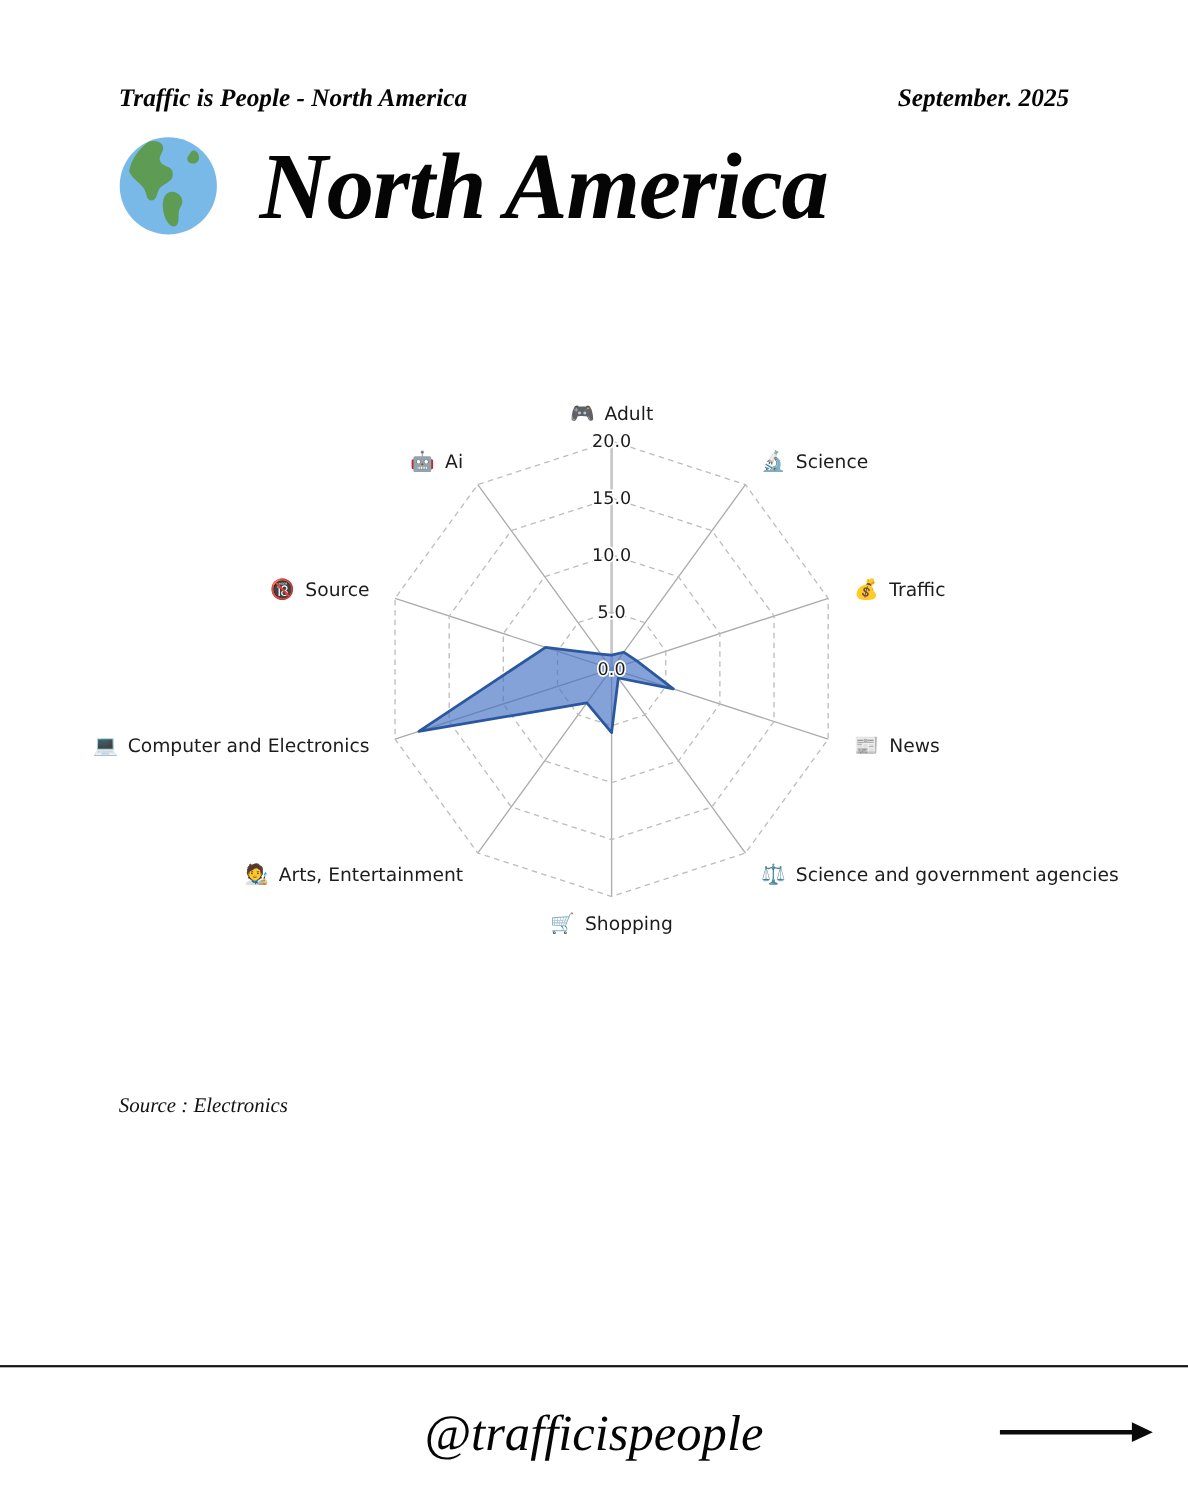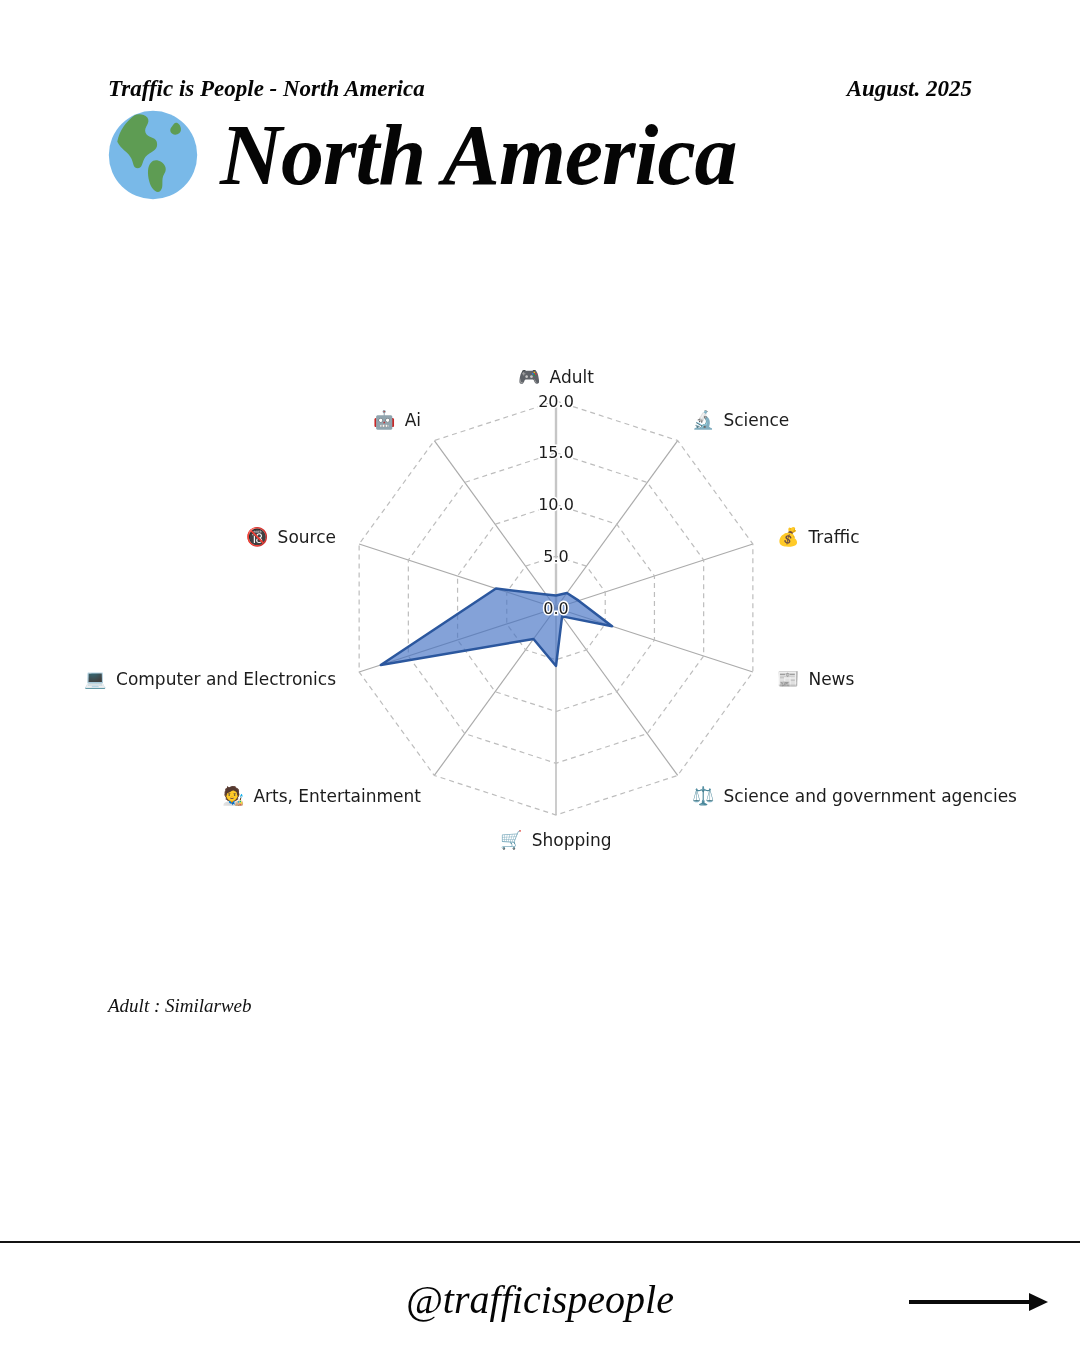--- a/index.html
+++ b/index.html
@@ -6,21 +6,21 @@
   .page{position:relative;width:1080px;height:1350px;background:#ffffff;overflow:hidden;
         font-family:"DejaVu Sans",sans-serif;color:#1a1a1a;}
   
   .masthead{position:absolute;left:108px;right:108px;top:76px;display:flex;
             justify-content:space-between;align-items:baseline;
             font-family:"Liberation Serif",serif;font-style:italic;font-weight:bold;
             font-size:23px;color:#050505;}
   
   .title-row{position:absolute;left:106px;top:108px;display:flex;align-items:center;gap:20px;}
   .globe{width:94px;height:94px;flex:0 0 auto;}
-  .page-title{margin:0;font-family:"Liberation Serif",serif;font-style:italic;font-weight:bold;
+  .page-title{margin:16px;font-family:"Liberation Serif",serif;font-style:italic;font-weight:bold;
               font-size:86px;line-height:1.05;color:#050505;letter-spacing:-1px;text-align:center;}
   
   .chart-svg{position:absolute;left:0;top:0;}
   .cat{position:absolute;display:flex;align-items:center;gap:9px;white-space:nowrap;
        font-size:17px;color:#1c1c1c;}
   .cat .emoji{font-size:18px;line-height:1;}
   .anchor-c{transform:translate(-50%,-50%);}
   .anchor-l{transform:translate(0,-50%);}
   .anchor-r{transform:translate(-100%,-50%);}
   .cat-0{left:556px;top:377px;}
@@ -31,34 +31,34 @@
   .cat-5{left:556px;top:840px;}
   .cat-6{left:421px;top:796px;}
   .cat-7{left:336px;top:679px;}
   .cat-8{left:336px;top:537px;}
   .cat-9{left:421px;top:420px;}
   
   .source{position:absolute;left:108px;top:976px;font-family:"Liberation Serif",serif;
           font-style:italic;font-size:19px;color:#111;}
   .divider{position:absolute;left:0;right:0;top:1241px;height:2px;background:#131313;}
   .handle{position:absolute;left:50%;top:1276px;transform:translateX(-50%);
-          font-family:"Liberation Serif",serif;font-style:italic;font-size:40px;color:#050505;}
+          font-family:"Liberation Serif",serif;font-style:italic;font-size:46px;color:#050505;}
   .next-arrow{position:absolute;left:905px;top:1285px;}
   
   text.tick{font-family:"DejaVu Sans",sans-serif;font-size:16px;fill:#1c1c1c;
             paint-order:stroke;stroke:#ffffff;stroke-width:3px;}
 </style>
 </head>
 <body>
 
 <div class="page">
 
   <div class="masthead">
     <span>Traffic is People - North America</span>
-    <span>August. 2025</span>
+    <span>September. 2025</span>
   </div>
 
   <div class="title-row">
     <svg class="globe" viewBox="0 0 100 100">
       <circle cx="50" cy="50" r="47" fill="#79b9e8"></circle>
       <path d="M30 8 C 22 14, 14 24, 12 36 C 16 44, 22 46, 26 52 C 30 58, 28 64, 34 64 C 40 64, 38 54, 44 50 C 50 46, 56 44, 54 36 C 52 30, 44 32, 42 26 C 40 20, 48 16, 44 10 C 40 6, 34 6, 30 8 Z" fill="#5e9c53"></path>
       <path d="M48 58 C 44 62, 44 70, 46 78 C 48 86, 54 92, 58 88 C 62 84, 58 76, 62 70 C 66 64, 62 58, 56 56 C 52 55, 50 56, 48 58 Z" fill="#5e9c53"></path>
       <path d="M70 20 C 66 24, 70 30, 76 28 C 82 26, 80 18, 76 16 C 73 15, 72 17, 70 20 Z" fill="#5e9c53"></path>
     </svg>
     <h1 class="page-title">North America</h1>
@@ -127,21 +127,21 @@
   </div>
   <div class="cat cat-8 anchor-r">
     <span class="emoji">🔞</span>
     <span>Source</span>
   </div>
   <div class="cat cat-9 anchor-r">
     <span class="emoji">🤖</span>
     <span>Ai</span>
   </div>
 
-  <p class="source">Adult : Similarweb</p>
+  <p class="source">Source : Electronics</p>
 
   <div class="divider"></div>
   <div class="handle">@trafficispeople</div>
   <svg class="next-arrow" width="150" height="34">
     <line x1="4" y1="17" x2="126" y2="17" stroke="#0a0a0a" stroke-width="4"></line>
     <polygon points="124,8 143,17 124,26" fill="#0a0a0a"></polygon>
   </svg>
 
 </div>
 

